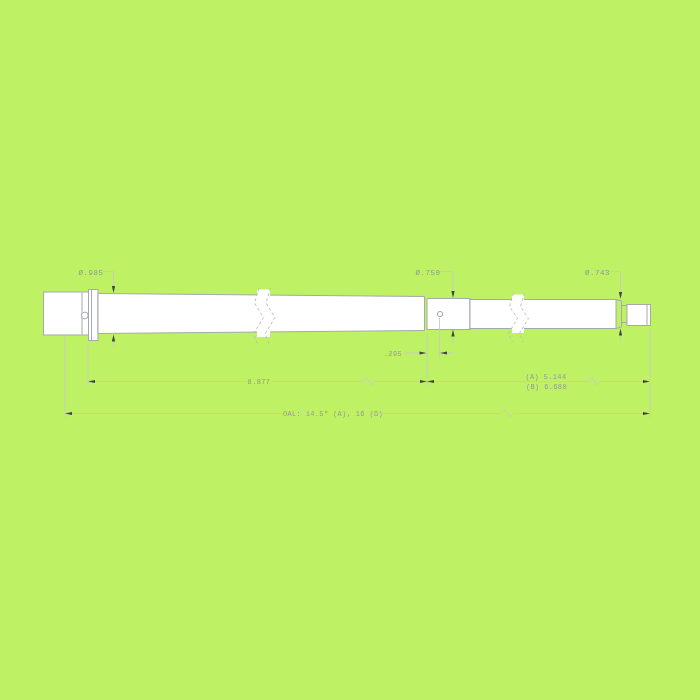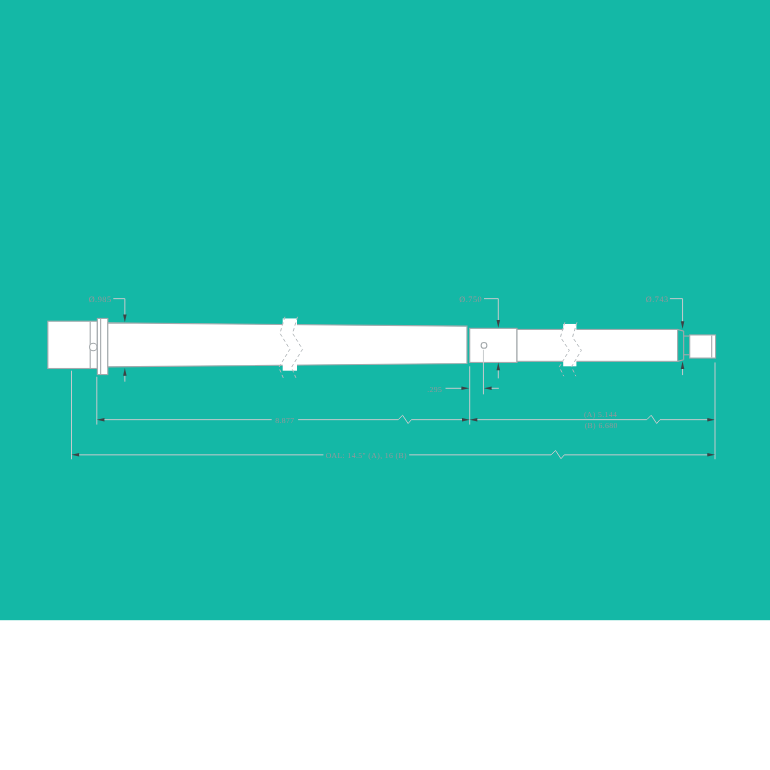--- a/index.html
+++ b/index.html
@@ -1,16 +1,16 @@
 <!DOCTYPE html>
 <html><head>
 <meta charset="utf-8">
 <style>
   html,body{margin:0;padding:0;background:#ffffff;}
-  #canvas{position:relative;width:700px;height:564px;background:#14b8a6;overflow:hidden;font-family:Liberation Serif, serif;}
+  #canvas{position:relative;width:700px;height:700px;background:#bef264;overflow:hidden;font-family:Liberation Mono, monospace;}
   svg{position:absolute;left:0;top:0;}
   .outline{stroke:#a4a9ac;stroke-width:1;fill:#ffffff;}
   .outline-line{stroke:#a4a9ac;stroke-width:1;fill:none;}
   .dimline{stroke:#c6cacc;stroke-width:0.9;fill:none;}
   .breakline{stroke:#b4b9bc;stroke-width:0.9;fill:none;stroke-dasharray:3 2.4;}
   .mask{fill:#ffffff;stroke:none;}
   .arrow{fill:#3e4245;stroke:none;}
   .dimtext{fill:#94989b;font-size:7.5px;letter-spacing:0.45px;}
   .dimtext-sm{fill:#94989b;font-size:7px;letter-spacing:0.35px;}
 </style>

